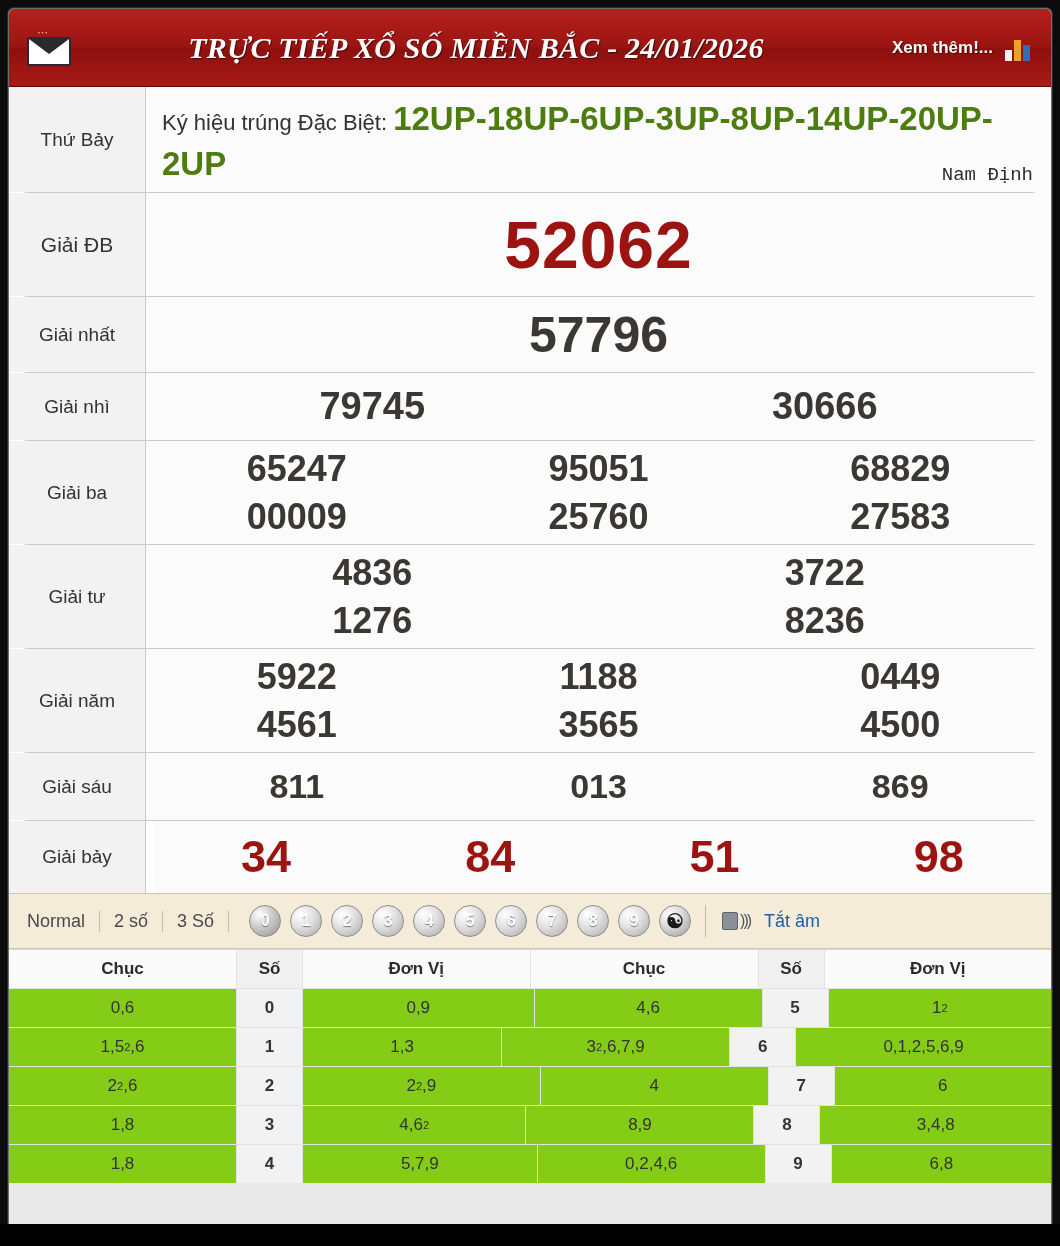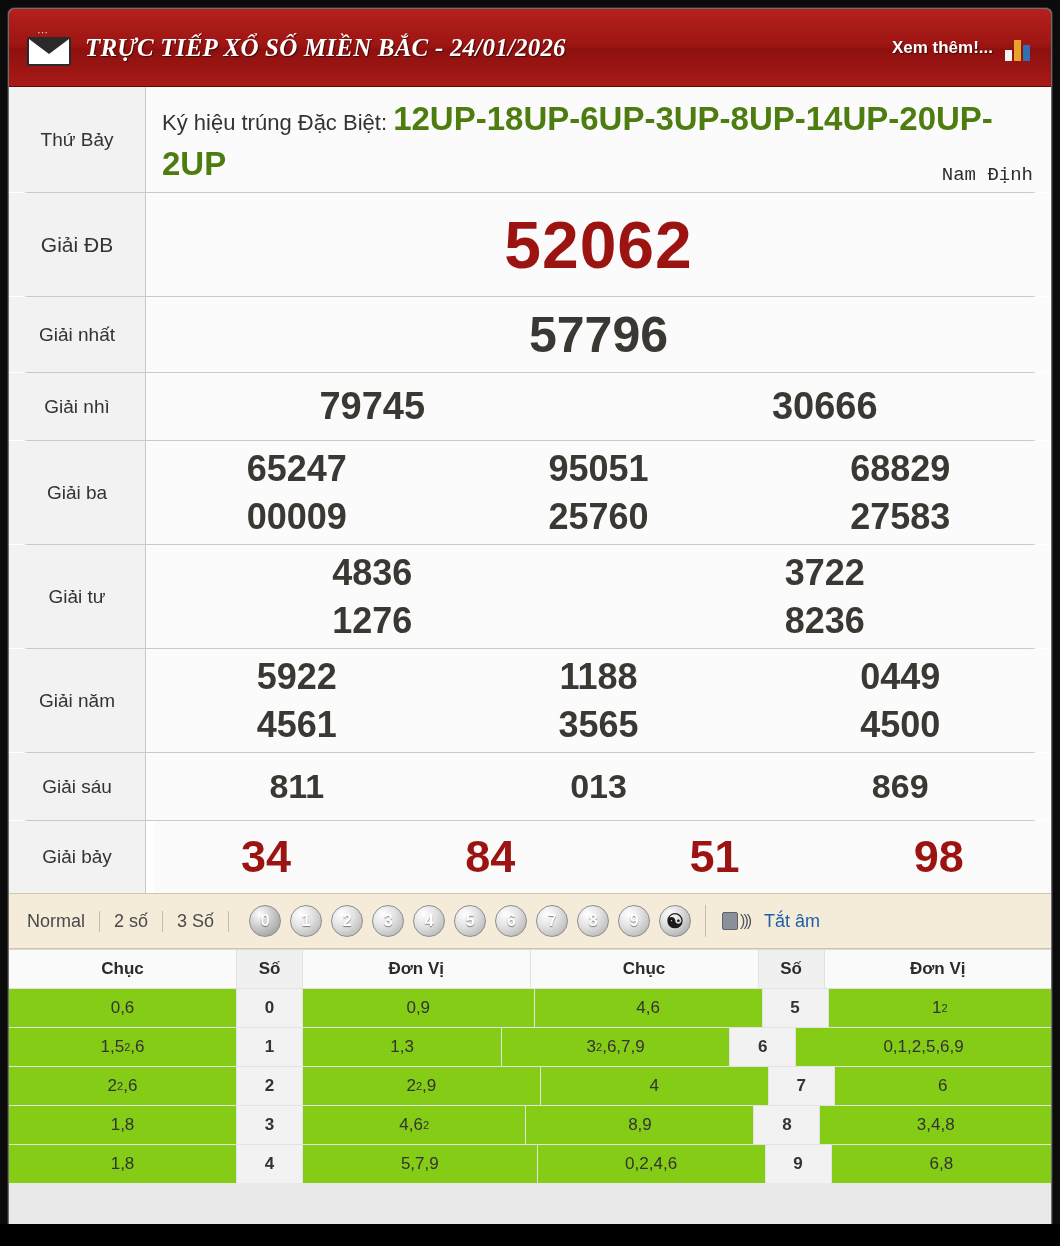--- a/index.html
+++ b/index.html
@@ -67,22 +67,23 @@
     color: #f3c9c9;
     letter-spacing: 1px;
     line-height: 9px;
   }
   .title-text {
     flex: 1;
     color: #ffffff;
     font-family: "Liberation Serif", serif;
     font-weight: bold;
     font-style: italic;
-    font-size: 25px;
+    font-size: 30px;
     letter-spacing: 0.2px;
+    text-align: center;
     text-shadow: 1px 1px 1px rgba(0,0,0,.55);
     padding-right: 170px;
   }
   .more-link {
     position: absolute;
     right: 58px; top: 50%;
     transform: translateY(-50%);
     color: #ffffff;
     font-size: 17px;
     font-weight: bold;

